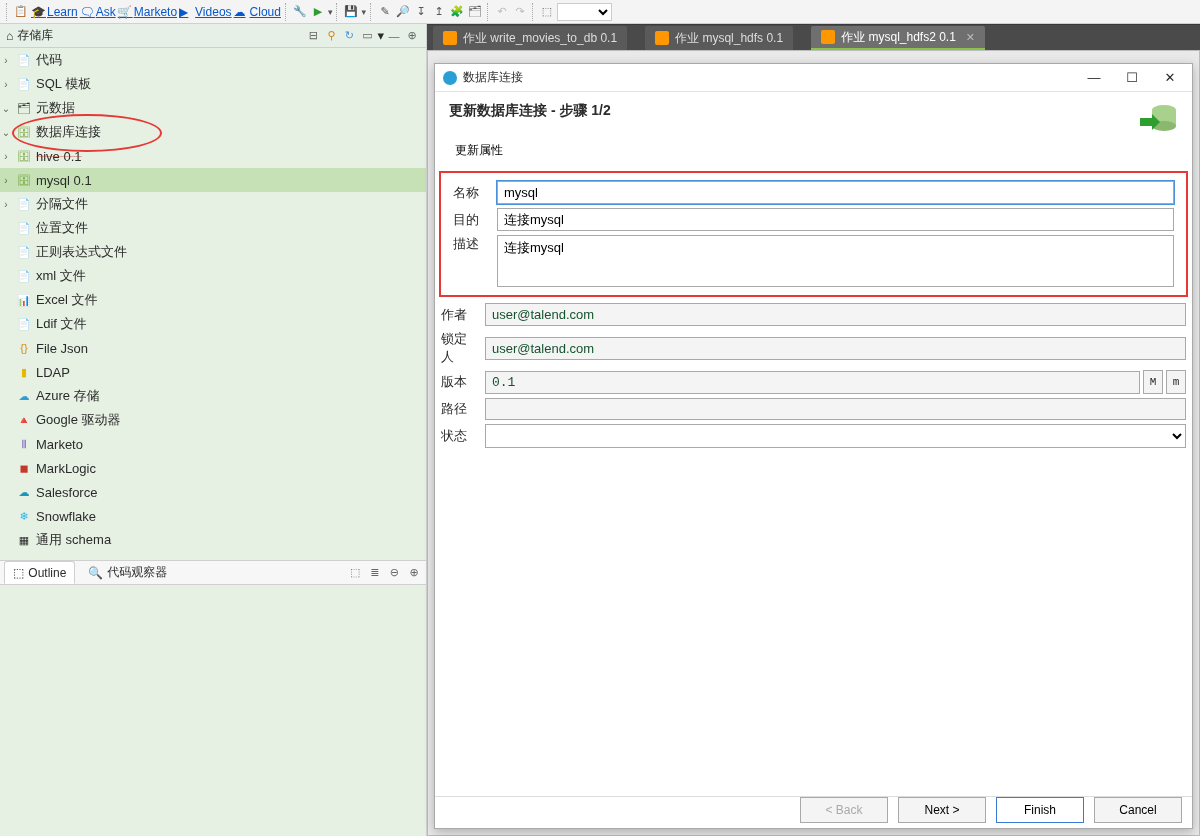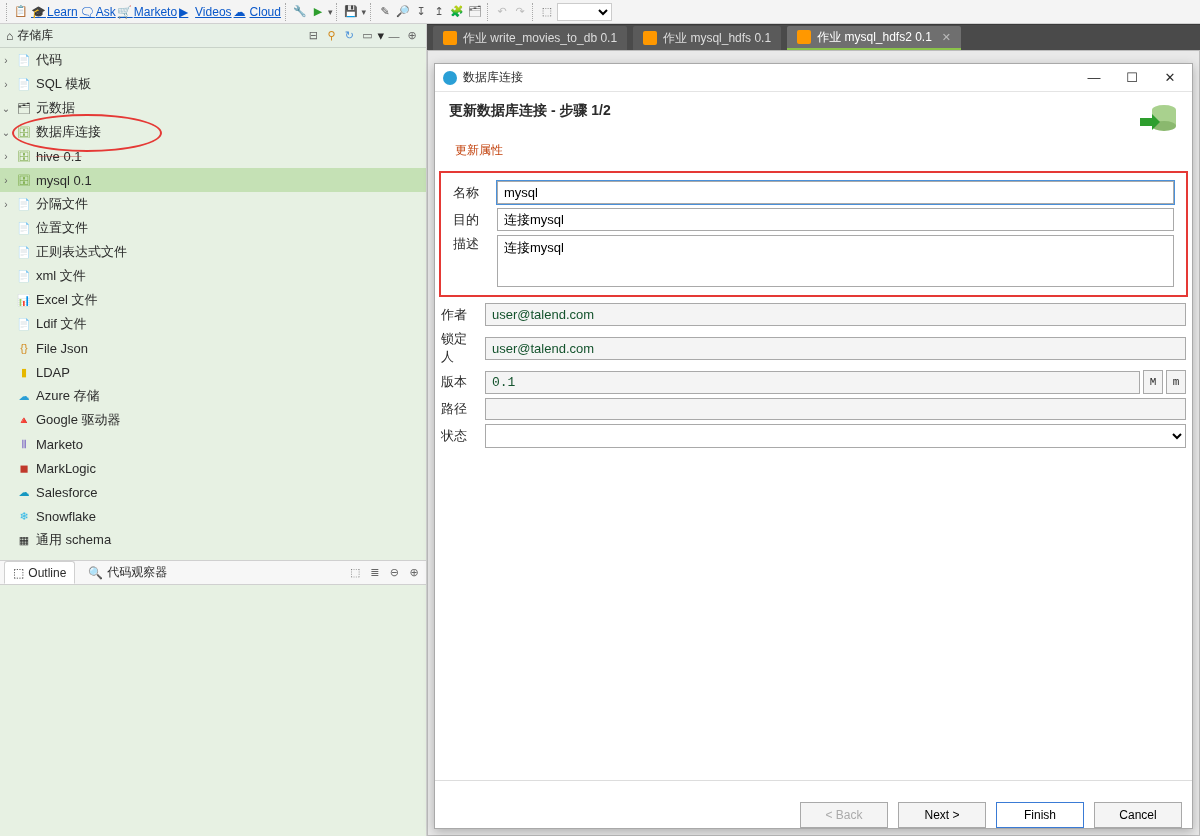--- a/index.html
+++ b/index.html
@@ -45,58 +45,58 @@
 
 
 .bottom-left { height: 275px; background: #fff; display: flex; flex-direction: column; }
 .bottom-tabs { height: 24px; display: flex; align-items: center; border-bottom: 1px solid #d0d0d0; padding: 0 4px; justify-content: space-between; background:#f7f7f7;}
 .bottom-tabs .tabset { display:flex; gap:4px; }
 .bottom-tabs .tab { padding: 2px 8px; font-size: 12px; border: 1px solid transparent; border-radius: 3px 3px 0 0; display:flex; align-items:center; gap:4px;}
 .bottom-tabs .tab.active { background: #fff; border-color: #d0d0d0; border-bottom-color: #fff; }
 .bottom-body { flex:1; background:#e7f1e3; }
 
 
-.editor-tabs { height: 26px; background: #4a4a4a; display: flex; align-items: flex-end; padding-left: 6px; gap: 6px; border-top:1px solid #3a3a3a;}
+.editor-tabs { height: 26px; background: #4a4a4a; display: flex; align-items: flex-end; padding-left: 6px; gap: 18px; border-top:1px solid #3a3a3a;}
 .editor-tab { height: 24px; padding: 0 10px; display: flex; align-items: center; gap: 6px; color: #ddd; font-size: 12px; border-radius: 2px 2px 0 0; }
 .editor-tab .x { font-size: 11px; color:#bbb; margin-left:4px;}
 .editor-tab.inactive { background: #5a5a5a; }
 .editor-tab.active { background: #6f6f6f; color: #fff; border-bottom: 2px solid #8bc34a; }
 .editor-tab .eico { width:14px; height:14px; background:#ff9800; display:inline-block; border-radius:2px;}
 
 
 .editor-body { flex: 1; position: relative; background: #e9e9e9; border: 1px solid #bcbcbc; }
 
 
 .dialog { position: absolute; top: 12px; left: 6px; right: 6px; bottom: 6px; background: #fff; border: 1px solid #a9a9a9; box-shadow: 0 3px 10px rgba(0,0,0,0.25); display: flex; flex-direction: column; }
 .dialog-titlebar { height: 28px; background: #fff; border-bottom: 1px solid #e4e4e4; display: flex; align-items: center; padding: 0 8px; justify-content: space-between; }
 .dialog-titlebar .t { display: flex; align-items: center; gap: 6px; font-size: 12px; }
 .dialog-titlebar .winbtns { display: flex; gap: 10px; }
 .dialog-titlebar .winbtn { width: 28px; height: 22px; display:flex; align-items:center; justify-content:center; font-size:13px; }
 
 .dialog-head { padding: 10px 14px 12px; display: flex; justify-content: space-between; align-items: flex-start; }
 .dialog-head .h1 { font-size: 14px; font-weight: bold; margin-bottom: 22px; }
-.dialog-head .sub { font-size: 12px; color: #c2410c; padding-left: 6px; }
+.dialog-head .sub { font-size: 12px; color: #000000; padding-left: 6px; }
 .dialog-head .bigico { width: 42px; height: 32px; }
 
 .form-area { flex: 1; padding: 0 0px; overflow:auto; }
 .red-box { border: 2px solid #e53935; margin: 0 4px 6px; padding: 4px 6px; }
 .form-row { display: flex; align-items: center; margin: 4px 6px; }
 .form-row .lbl { width: 44px; font-size: 13px; text-align: left; padding-right: 6px; }
 .form-row input[type=text], .form-row textarea, .form-row .ro, .form-row select {
   flex: 1; border: 1px solid #a9a9a9; padding: 3px 6px; font-size: 13px; font-family: inherit; resize: none;
 }
 .form-row .ro { background: #f4f4f4; color: #14532d; }
 .form-row textarea { height: 52px; }
 .ver-row { display:flex; align-items:center; gap:4px;font-family:Liberation Mono, monospace; }
 .ver-row .ro { flex:1; }
 .ver-row .vb { width: 20px; height: 24px; border:1px solid #a9a9a9; background:#f4f4f4; font-size:11px; margin-left:-1px; display:flex; align-items:center; justify-content:center;}
 select.state { height: 24px; background:#fff;}
 
 
-.dialog-footer { height: 48px; border-top: 1px solid #ddd; display: flex; justify-content: flex-end; align-items: flex-end; padding: 0 10px; gap: 10px; }
+.dialog-footer { height: 32px; border-top: 1px solid #ddd; display: flex; justify-content: flex-end; align-items: flex-start; padding: 0 10px; gap: 10px; }
 .dlg-btn { min-width: 88px; height: 26px; border: 1px solid #a9a9a9; background: #f4f4f4; font-size: 12px; }
 .dlg-btn:disabled { color: #aaa; }
 .dlg-btn.primary { border: 1px solid #3a7bd5; background: #fff; }
 </style>
 </head>
 <body>
 
 <div class="top-toolbar">
   <span class="sep"></span>
   <span class="mini-icon">📋</span>

